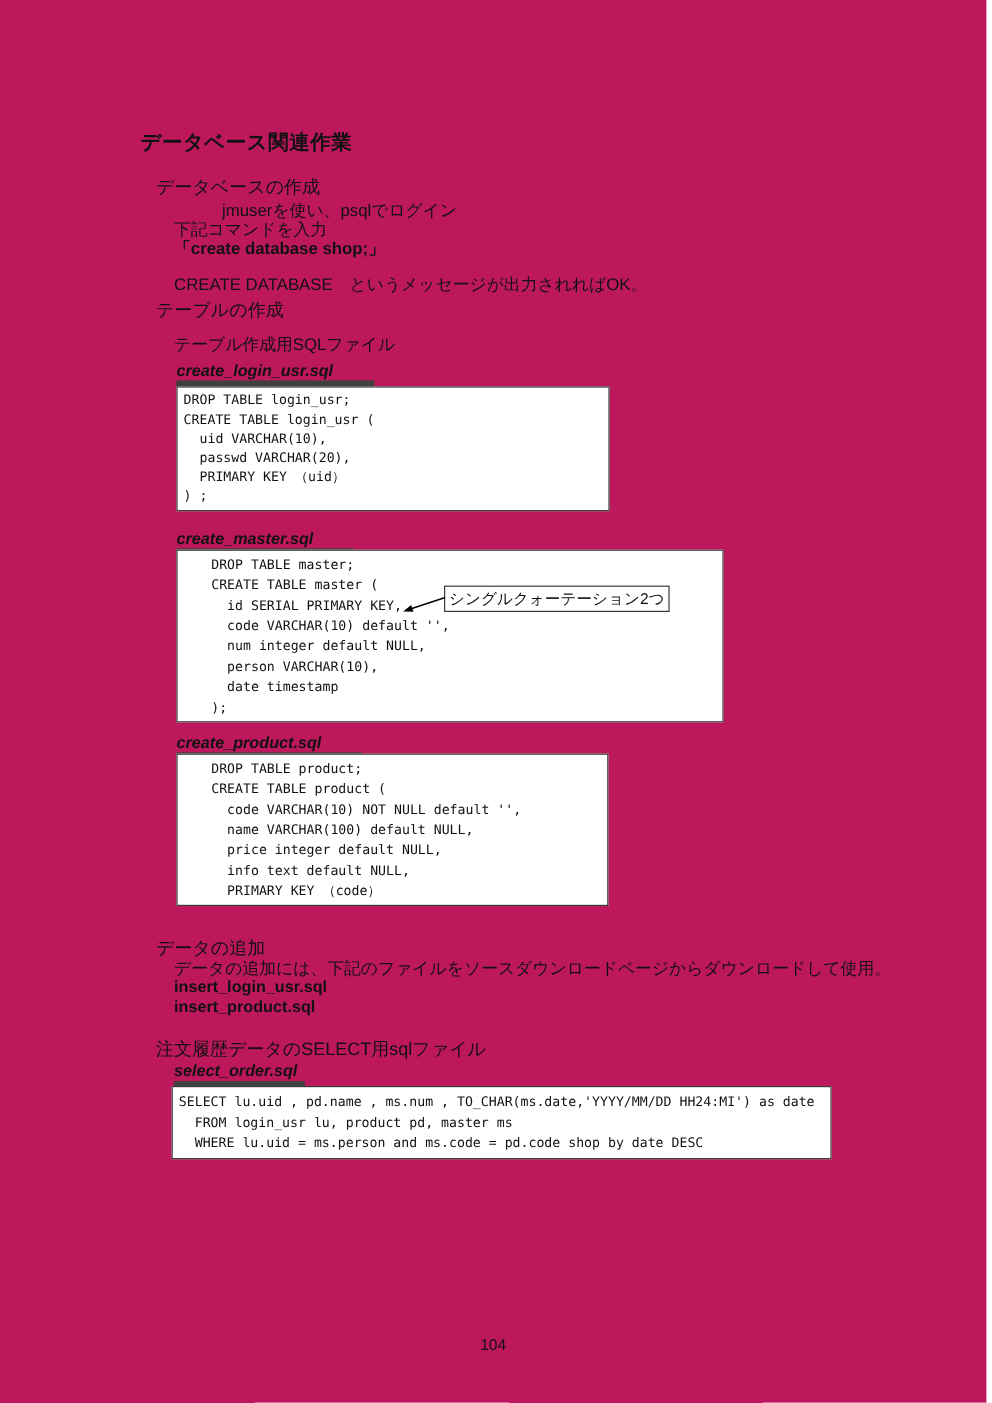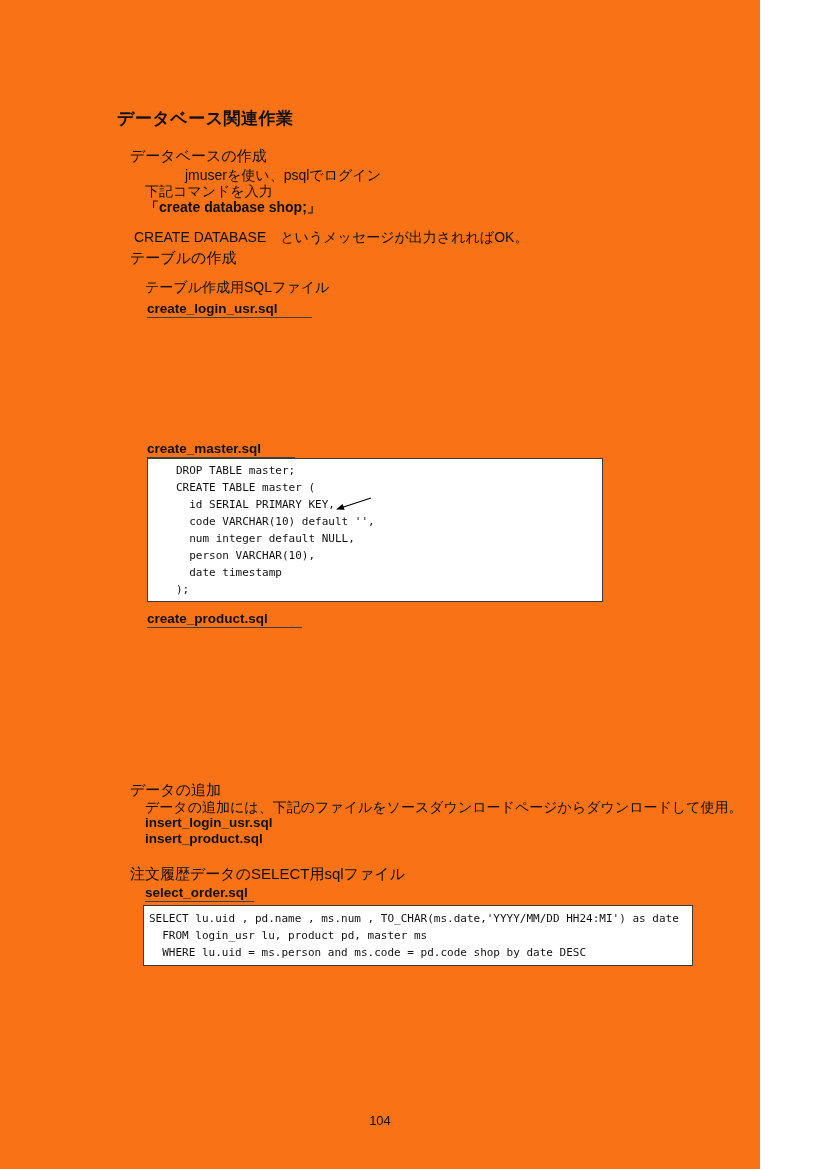--- a/index.html
+++ b/index.html
@@ -1,37 +1,38 @@
 <!DOCTYPE html>
 <html><head>
 <meta charset="utf-8">
 <style>
   * { box-sizing: border-box; margin: 0; padding: 0; }
   html, body { background: #ffffff; }
   .page {
     position: relative;
-    width: 760px;
+    width: 822px;
     height: 1169px;
-    background: #f97316;
+    background: #be185d;
     font-family: "Liberation Sans", sans-serif;
     color: #111111;
     overflow: hidden;
   }
   .abs { position: absolute; }
   .h1 { font-size: 17px; font-weight: bold; letter-spacing: .5px; }
   .h2 { font-size: 15px; font-weight: normal; }
   .body-line { font-size: 14px; line-height: 16px; white-space: pre; }
   .bold { font-weight: bold; }
   .file-label {
     display: inline-block;
     font-size: 13.5px;
     font-weight: bold;
-    border-bottom: 1px solid #404040;
+    border-bottom: 6px solid #404040;
     padding-right: 34px;
     line-height: 16px;
+    font-style: italic;
   }
   .file-label.tight { padding-right: 6px; }
   .code-box {
     border: 1px solid #3a3a3a;
     background: #ffffff;
     font-family: "DejaVu Sans Mono", monospace;
     font-size: 11px;
     white-space: pre;
     padding: 3px 5px;
     color: #111;
@@ -54,42 +55,57 @@
 <body>
 
 <div class="page">
 
   <div class="abs h1" style="left:117px; top:107px;">データベース関連作業</div>
 
   <div class="abs h2" style="left:130px; top:147px;">データベースの作成</div>
   <div class="abs body-line" style="left:145px; top:167px;padding-left:40px;">jmuserを使い、psqlでログイン</div>
   <div class="abs body-line" style="left:145px; top:183px;">下記コマンドを入力</div>
   <div class="abs body-line bold" style="left:145px; top:199px;">「create database shop;」</div>
-  <div class="abs body-line" style="left:134px; top:229px;">CREATE DATABASE　というメッセージが出力されればOK。</div>
+  <div class="abs body-line" style="left:145px; top:229px;">CREATE DATABASE　というメッセージが出力されればOK。</div>
 
   <div class="abs h2" style="left:130px; top:249px;">テーブルの作成</div>
   <div class="abs body-line" style="left:145px; top:279px;">テーブル作成用SQLファイル</div>
 
   <div class="abs file-label" style="left:147px; top:301px;">create_login_usr.sql</div>
+  <div class="abs code-box lh16" style="left:147px; top:322px; width:361px;">DROP TABLE login_usr;
+CREATE TABLE login_usr (
+  uid VARCHAR(10),
+  passwd VARCHAR(20),
+  PRIMARY KEY （uid）
+) ;</div>
 
   <div class="abs file-label" style="left:147px; top:441px;">create_master.sql</div>
   <div class="abs code-box lh17" style="left:147px; top:458px; width:456px;">DROP TABLE master;
 CREATE TABLE master (
   id SERIAL PRIMARY KEY,
   code VARCHAR(10) default '',
   num integer default NULL,
   person VARCHAR(10),
   date timestamp
 );</div>
+  <div class="callout" style="left:370px; top:488px; width:188px; height:22px;">シングルクォーテーション2つ</div>
   <svg class="abs" style="left:330px; top:492px;" width="46" height="24">
     <line x1="41" y1="6" x2="12" y2="15.5" stroke="#000" stroke-width="1.3"></line>
     <polygon points="6,17.5 12.6,12.1 14.6,17.7" fill="#000"></polygon>
   </svg>
 
   <div class="abs file-label" style="left:147px; top:611px;">create_product.sql</div>
+  <div class="abs code-box lh17" style="left:147px; top:628px; width:360px;">DROP TABLE product;
+CREATE TABLE product (
+  code VARCHAR(10) NOT NULL default '',
+  name VARCHAR(100) default NULL,
+  price integer default NULL,
+  info text default NULL,
+  PRIMARY KEY （code）
+</div>
 
   <div class="abs h2" style="left:130px; top:781px;">データの追加</div>
   <div class="abs body-line" style="left:145px; top:799px;">データの追加には、下記のファイルをソースダウンロードページからダウンロードして使用。</div>
   <div class="abs body-line bold" style="left:145px; top:815px; font-size:13.5px;">insert_login_usr.sql</div>
   <div class="abs body-line bold" style="left:145px; top:831px; font-size:13.5px;">insert_product.sql</div>
 
   <div class="abs h2" style="left:130px; top:865px;">注文履歴データのSELECT用sqlファイル</div>
   <div class="abs file-label tight" style="left:145px; top:885px;">select_order.sql</div>
   <div class="abs code-box lh17" style="left:143px; top:905px; width:550px; padding:4px 5px;">SELECT lu.uid , pd.name , ms.num , TO_CHAR(ms.date,'YYYY/MM/DD HH24:MI') as date
   FROM login_usr lu, product pd, master ms

